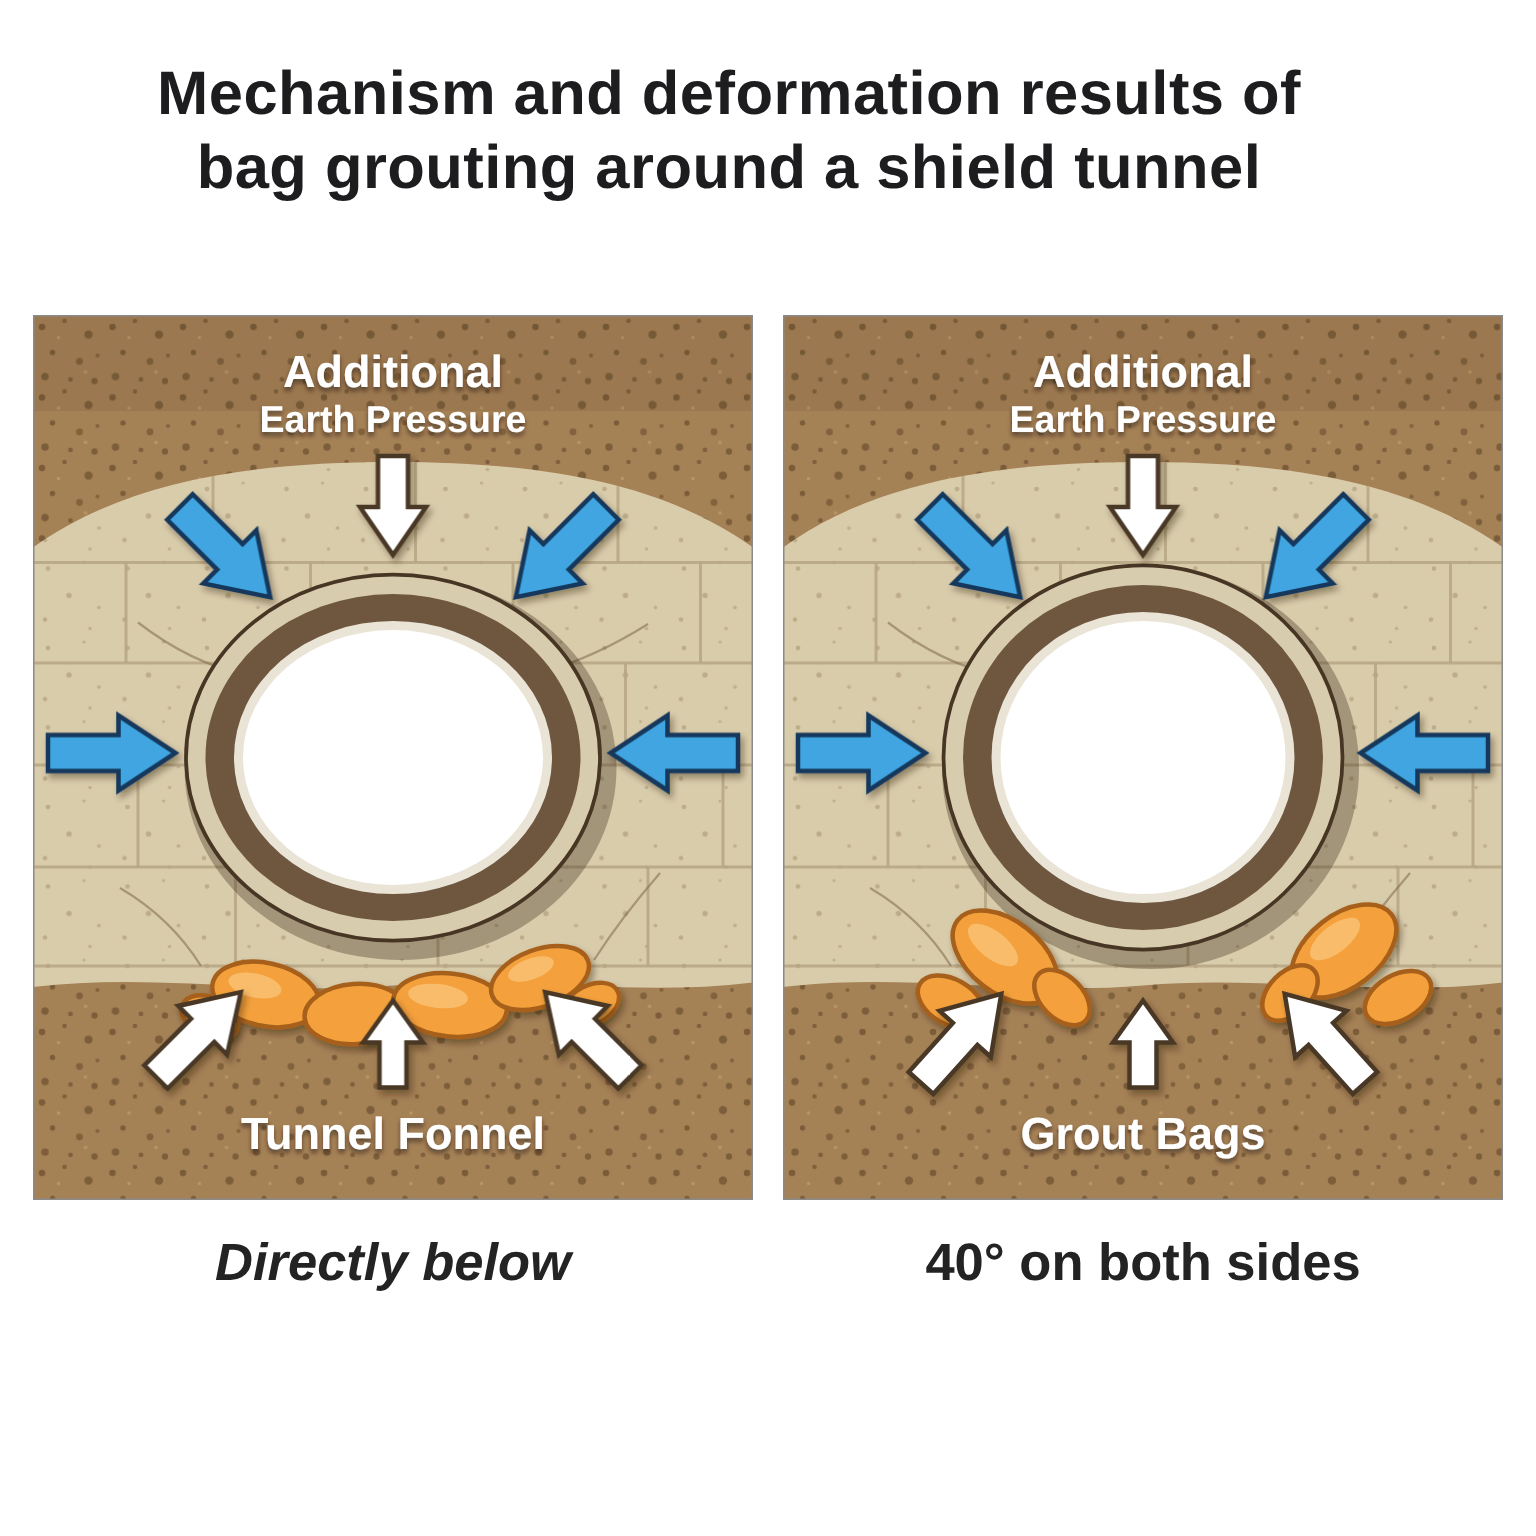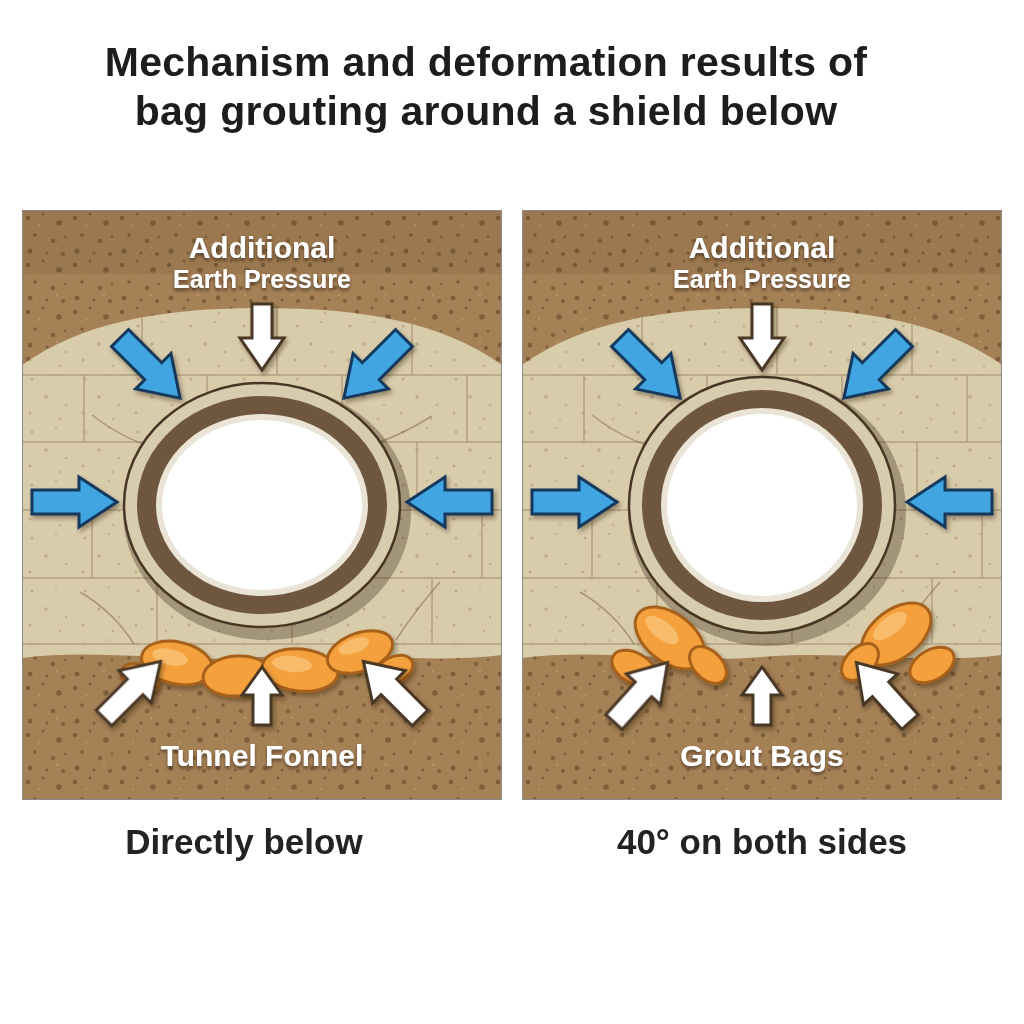--- a/index.html
+++ b/index.html
@@ -5,21 +5,21 @@
   html,body{margin:0;padding:0;background:#ffffff;}
   .canvas{position:relative;width:1024px;height:1024px;background:#ffffff;
           font-family:"Liberation Sans",sans-serif;overflow:hidden;}
   .title{position:absolute;top:38px;left:0;width:972px;text-align:center;
          font-size:41px;font-weight:800;color:#1d1d1f;line-height:1.2;letter-spacing:.3px;}
   .panel{position:absolute;top:210px;width:480px;height:590px;}
   .panel-left{left:22px;}
   .panel-right{left:522px;}
   .caption{position:absolute;top:822px;width:480px;text-align:center;
            font-size:35px;font-weight:800;color:#232323;}
-  .caption-left{left:4px;}
+  .caption-left{left:22px;font-style:italic;}
   .caption-right{left:522px;}
   svg text{font-family:"Liberation Sans",sans-serif;font-weight:700;}
   .lbl{fill:#ffffff;}
   .lbl-big{font-size:30px;}
   .lbl-mid{font-size:25px;}
   .blue-arrow{stroke:#16395C;stroke-width:3;}
   .white-arrow{stroke:#4A3826;stroke-width:3;}
   .bag{stroke:#A6611A;stroke-width:3;}
   .bag-hl{fill:#FBC87D;opacity:.7;}
   .mortar{stroke:#B7A683;stroke-width:2;opacity:.85;}
@@ -65,21 +65,21 @@
       </clipPath>
       <polygon id="arrowL" points="0,-12 47,-12 47,-25 85,0 47,25 47,12 0,12"></polygon>
       <polygon id="arrowM" points="0,-11 44,-11 44,-23 80,0 44,23 44,11 0,11"></polygon>
       <polygon id="arrowS" points="0,-10 34,-10 34,-22 66,0 34,22 34,10 0,10"></polygon>
       <polygon id="arrowXS" points="0,-9 30,-9 30,-20 58,0 30,20 30,9 0,9"></polygon>
     </defs>
   </svg>
 
   <div class="title">
     <div>Mechanism and deformation results of</div>
-    <div>bag grouting around a shield below</div>
+    <div>bag grouting around a shield tunnel</div>
   </div>
 
   <svg class="panel panel-left" viewBox="0 0 480 590">
     <g>
       <rect width="480" height="590" fill="#A58156"></rect>
       <rect width="480" height="590" fill="url(#spk)"></rect>
       <rect width="480" height="64" fill="rgba(70,45,20,0.10)"></rect>
       <g>
         <path d="M0,155 C60,112 140,98 240,98 C340,98 420,112 480,155 L480,452 L0,452 Z" fill="#D9CCAB"></path>
         <path d="M0,155 C60,112 140,98 240,98 C340,98 420,112 480,155 L480,452 L0,452 Z" fill="url(#spkT)"></path>

